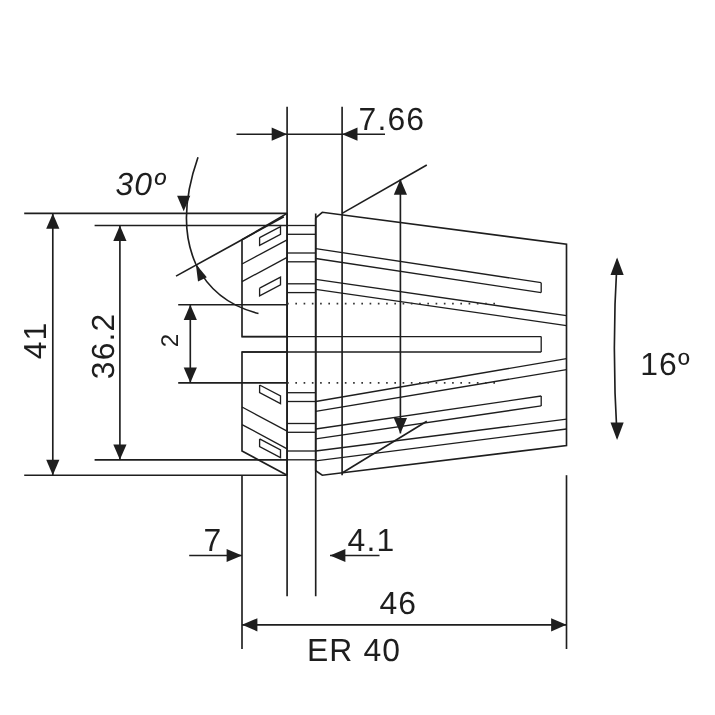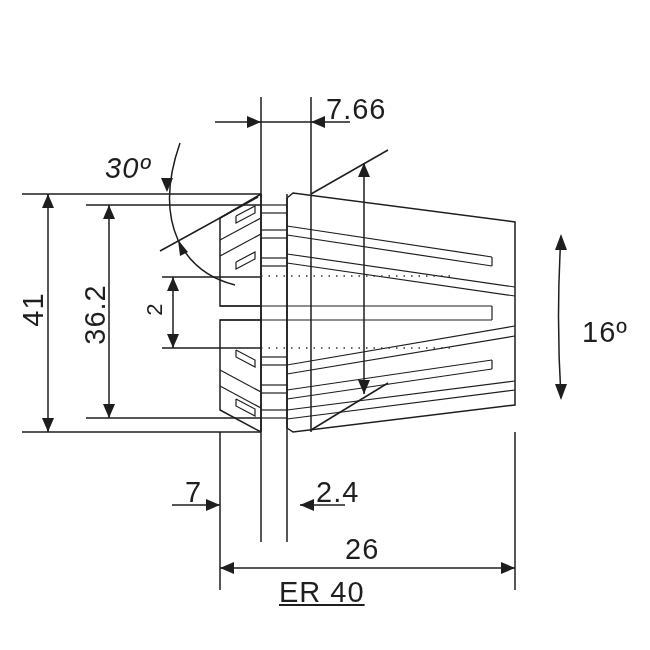--- a/index.html
+++ b/index.html
@@ -150,15 +150,15 @@
   </g>
 </svg>
 
 <div class="lbl" style="left:326px; top:95px;text-align:right;">7.66</div>
 <div class="lbl" style="left:105px; top:154px;font-style:italic;">30º</div>
 <div class="lbl rot" style="left:16px; top:295px;">41</div>
 <div class="lbl rot" style="left:65px; top:300px;">36.2</div>
 <div class="lbl rot" style="left:148px; top:298px; font-size:22px;">2</div>
 <div class="lbl" style="left:582px; top:318px;">16º</div>
 <div class="lbl" style="left:185px; top:478px;">7</div>
-<div class="lbl" style="left:316px; top:478px;">2.4</div>
-<div class="lbl" style="left:345px; top:535px;">26</div>
-<div class="lbl" style="left:279px; top:578px;text-decoration:underline;">ER 40</div>
+<div class="lbl" style="left:316px; top:478px;">4.1</div>
+<div class="lbl" style="left:345px; top:535px;">46</div>
+<div class="lbl" style="left:279px; top:578px;">ER 40</div>
 
 </body></html>

